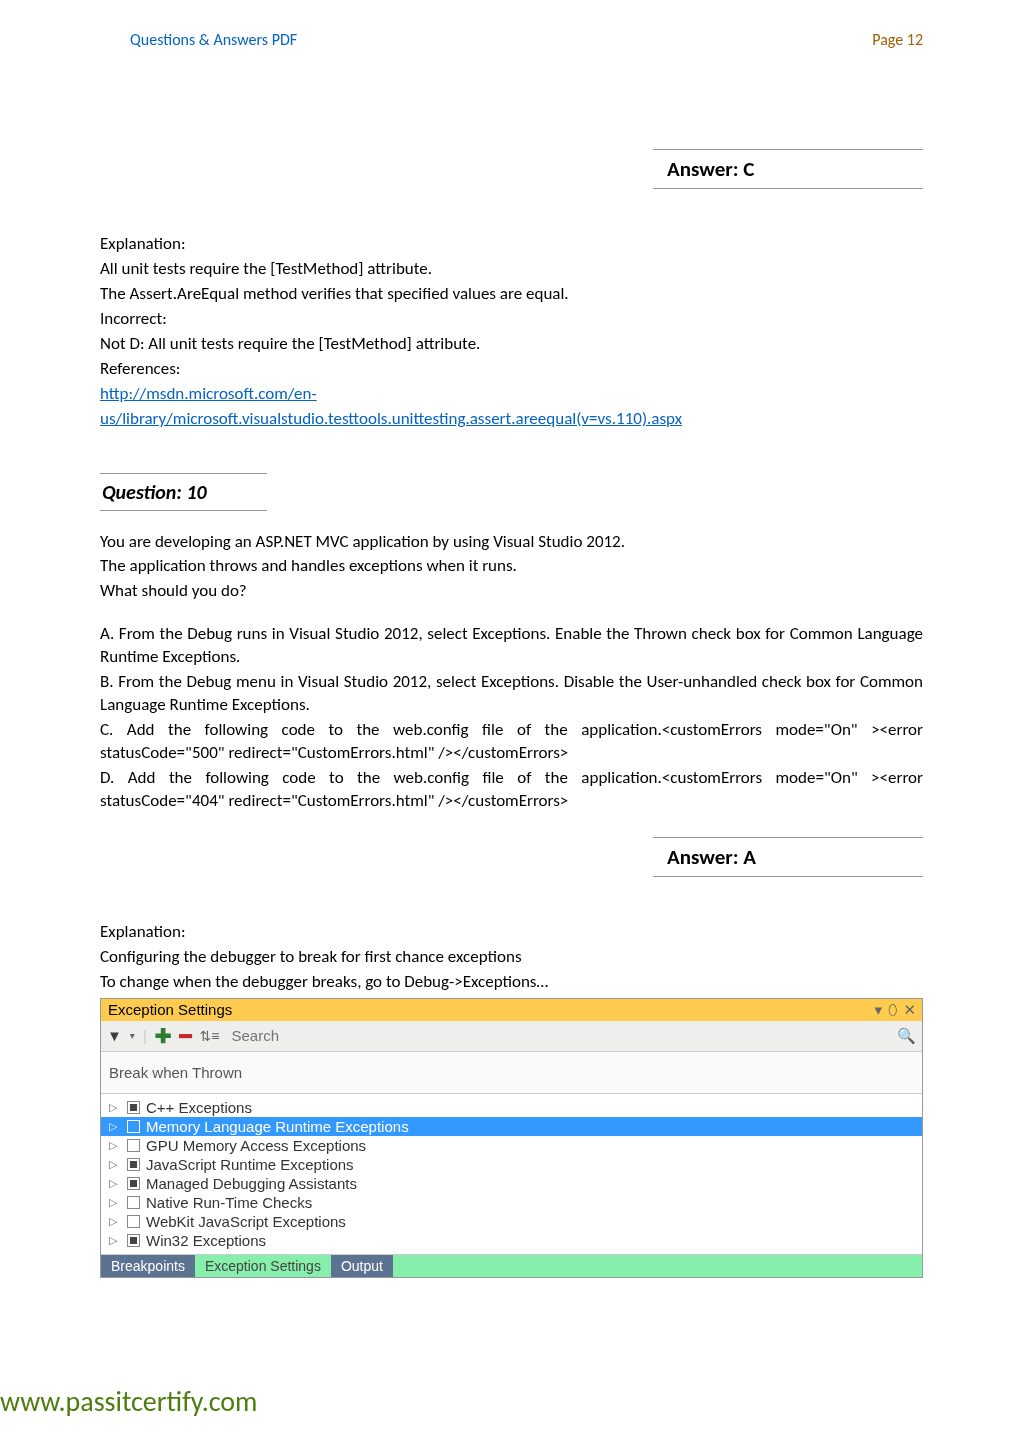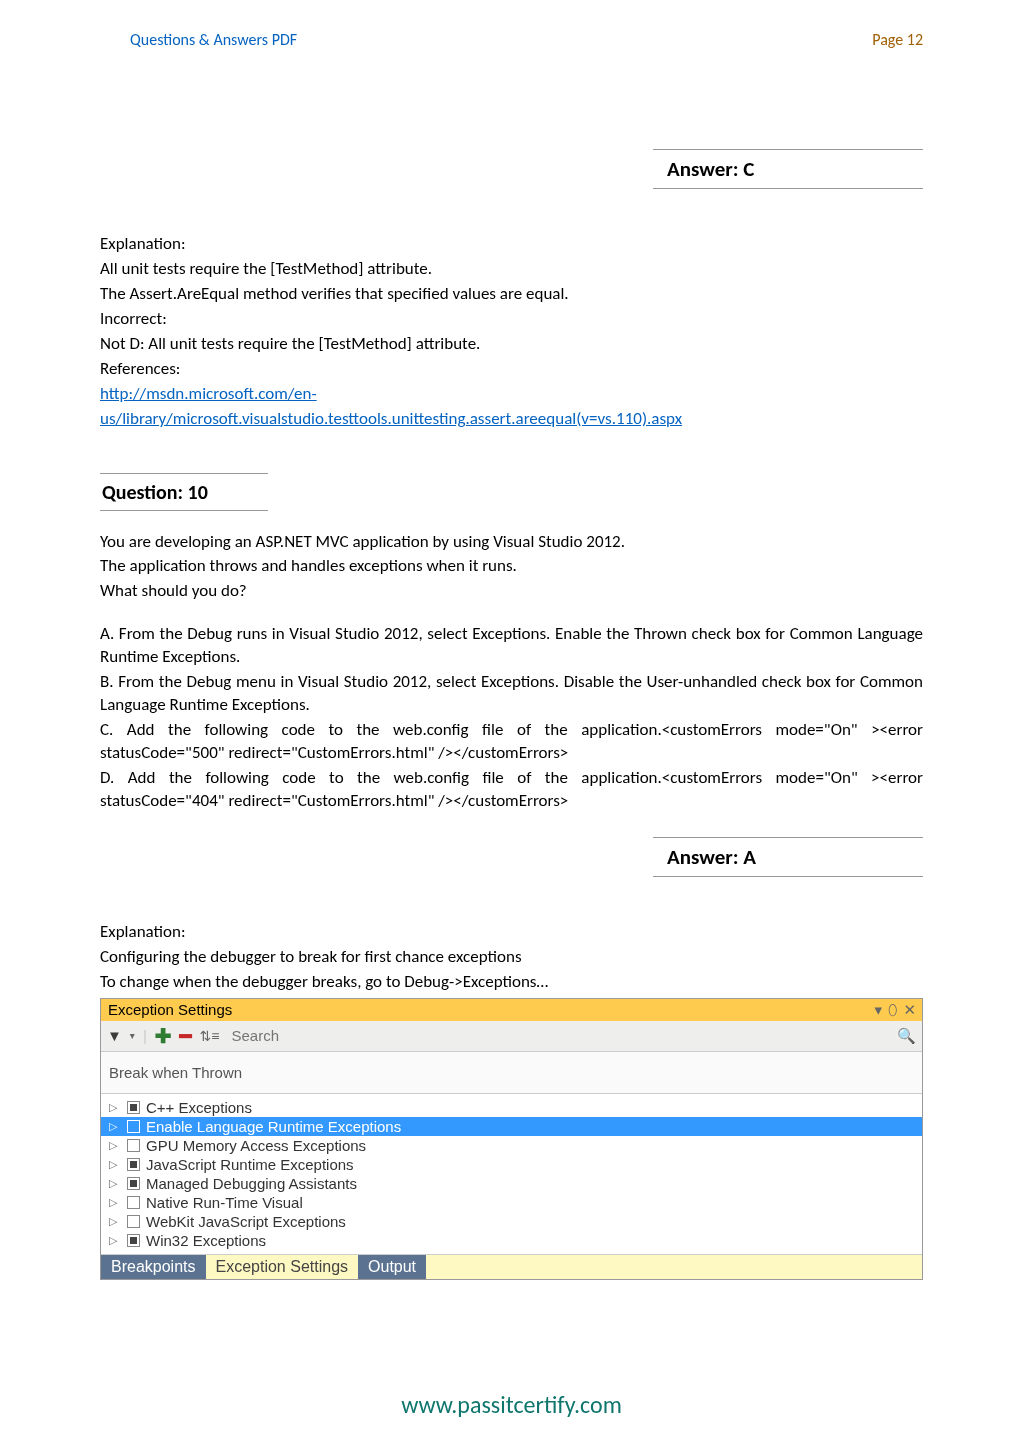--- a/index.html
+++ b/index.html
@@ -45,20 +45,21 @@
 
   .question-heading {
     display: inline-block;
     border-top: 1px solid #999;
     border-bottom: 1px solid #999;
     padding: 6px 60px 6px 2px;
     font-weight: bold;
     font-size: 20px;
     margin-top: 40px;
     margin-bottom: 20px;
+    font-style: italic;
   }
 
   .question-body {
     font-size: 17px;
     line-height: 1.35;
   }
   .question-body p { margin-bottom: 2px; }
   .options { margin-top: 20px; text-align: justify; }
   .options p { margin-bottom: 2px; }
 
@@ -150,41 +151,41 @@
     width: 7px;
     height: 7px;
     background: #444;
   }
   .exc-row.selected .exc-chk {
     border-color: #fff;
     background: #3399ff;
   }
   .exc-bottom-tabs {
     display: flex;
-    background: #fef9c3;
+    background: #86efac;
     border-top: 1px solid #ccc;
-    font-size: 16px;
+    font-size: 14px;
     align-items: center;
   }
   .exc-tab {
     padding: 3px 10px;
     color: #444;
   }
   .exc-tab.active {
     background: #5b7290;
     color: #fff;
   }
 
   .footer {
     position: absolute;
     bottom: 28px;
     width: 100%;
-    text-align: center;
-    font-size: 24px;
-    color: #0f766e;
+    text-align: left;
+    font-size: 28px;
+    color: #4d7c0f;
   }
 </style>
 </head>
 <body>
 
 <div class="page">
   <div class="header">
     <span class="header-left">Questions &amp; Answers PDF</span>
     <span class="header-right">Page 12</span>
   </div>
@@ -251,41 +252,41 @@
     <div class="exc-break">Break when Thrown</div>
     <div class="exc-tree">
       <div class="exc-row">
         <span class="exc-arrow">▷</span>
         <span class="exc-chk partial"></span>
         <span>C++ Exceptions</span>
       </div>
       <div class="exc-row selected">
         <span class="exc-arrow">▷</span>
         <span class="exc-chk"></span>
-        <span>Enable Language Runtime Exceptions</span>
+        <span>Memory Language Runtime Exceptions</span>
       </div>
       <div class="exc-row">
         <span class="exc-arrow">▷</span>
         <span class="exc-chk"></span>
         <span>GPU Memory Access Exceptions</span>
       </div>
       <div class="exc-row">
         <span class="exc-arrow">▷</span>
         <span class="exc-chk partial"></span>
         <span>JavaScript Runtime Exceptions</span>
       </div>
       <div class="exc-row">
         <span class="exc-arrow">▷</span>
         <span class="exc-chk partial"></span>
         <span>Managed Debugging Assistants</span>
       </div>
       <div class="exc-row">
         <span class="exc-arrow">▷</span>
         <span class="exc-chk"></span>
-        <span>Native Run-Time Visual</span>
+        <span>Native Run-Time Checks</span>
       </div>
       <div class="exc-row">
         <span class="exc-arrow">▷</span>
         <span class="exc-chk"></span>
         <span>WebKit JavaScript Exceptions</span>
       </div>
       <div class="exc-row">
         <span class="exc-arrow">▷</span>
         <span class="exc-chk partial"></span>
         <span>Win32 Exceptions</span>

